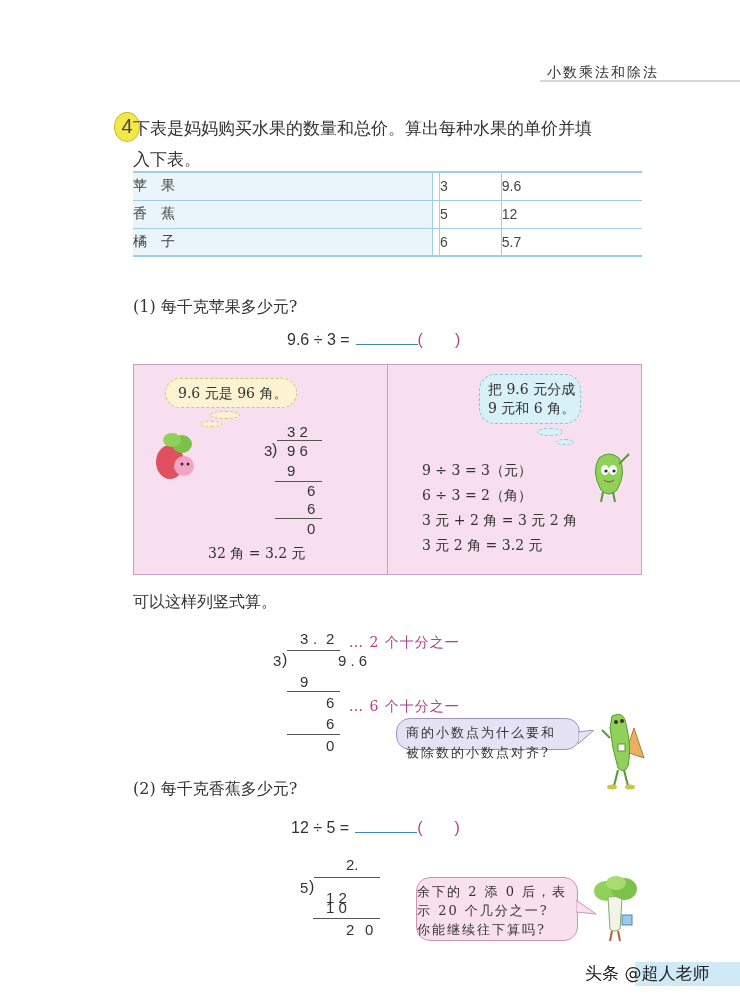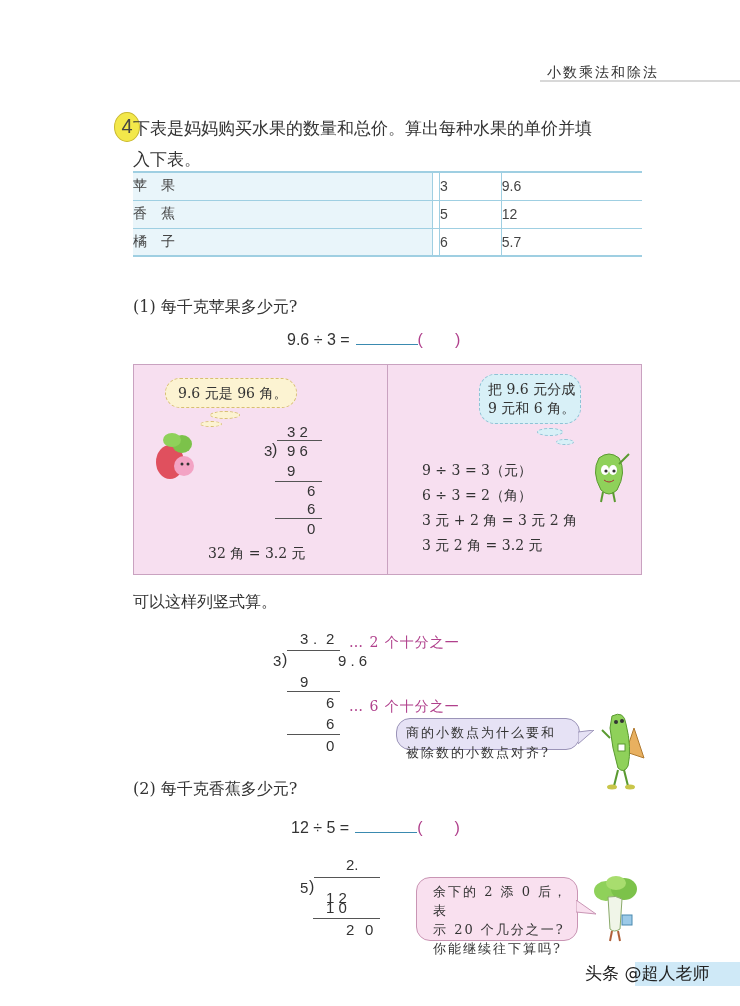--- a/index.html
+++ b/index.html
@@ -40,21 +40,21 @@
   .cloud { border-radius: 50%; position:absolute; }
 
   .ld { font-size: 15px; color:#333; }
   .ld-line { position:absolute; height:1px; background:#555; }
 
   .calc-line { font-size: 14px; color:#333; }
 
   .note { font-size: 14px; color:#b0408c; letter-spacing: 1px; }
 
   .bubble-purple { left: 396px; top: 718px; width: 184px; height: 32px; background:#e6e2f5; border:1px solid #9b94b8; border-radius: 14px; font-size: 13px; line-height: 20px; padding: 4px 0 0 9px; letter-spacing: 2px; color:#333; }
-  .bubble-pink2 { left: 416px; top: 877px; width: 162px; height: 64px; background:#f9e0ef; border:1px solid #c995b4; border-radius: 14px; font-size: 13px; line-height: 19px; padding: 4px 0 0 16px; letter-spacing: 2px; color:#333; }
+  .bubble-pink2 { left: 416px; top: 877px; width: 162px; height: 64px; background:#f9e0ef; border:1px solid #c995b4; border-radius: 14px; font-size: 13px; line-height: 19px; padding: 4px 0 0 0; letter-spacing: 2px; color:#333; }
 
   .watermark { left: 585px; top: 962px; font-size: 17px; color:#222; }
   .watermark-bg { left: 635px; top: 962px; width: 105px; height: 24px; background: #cfe9f7; }
 </style>
 </head>
 <body>
 
 <div class="abs header-title serif">小数乘法和除法</div>
 <div class="abs header-rule"></div>
 

